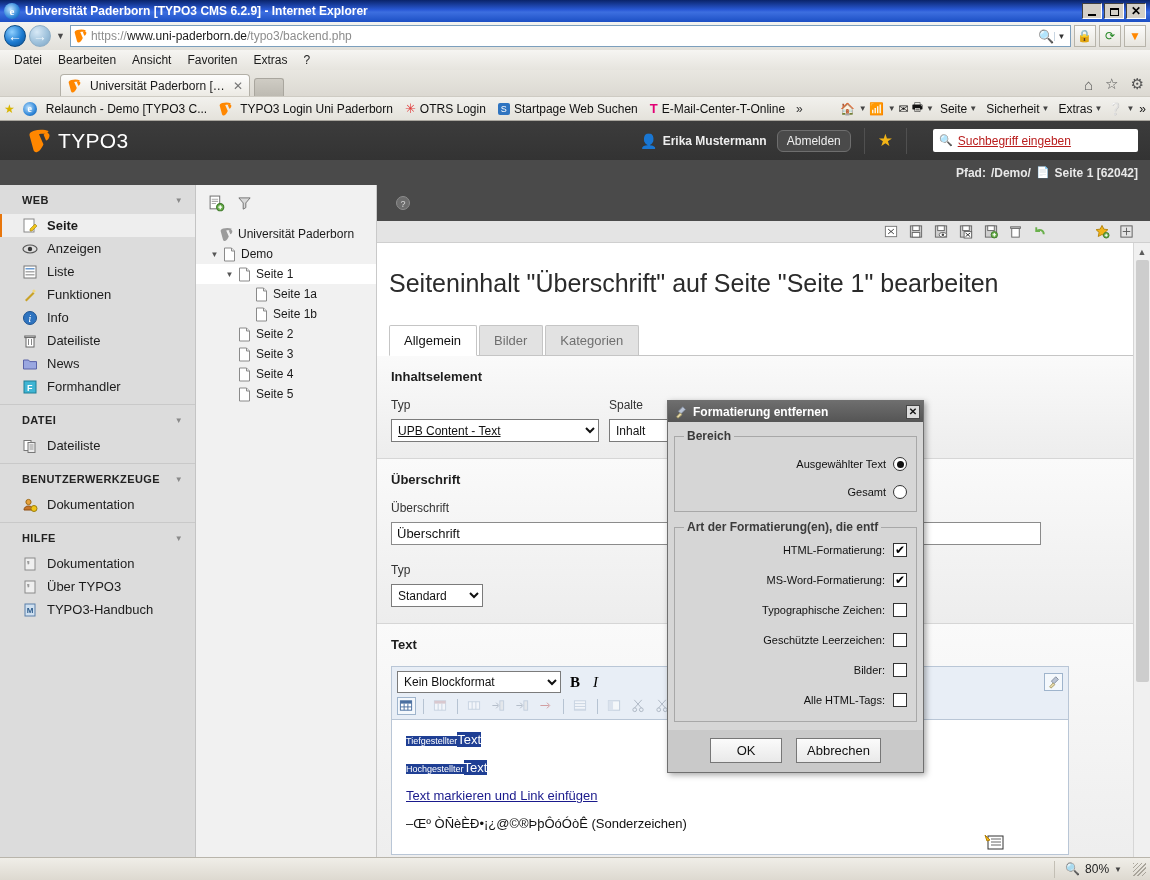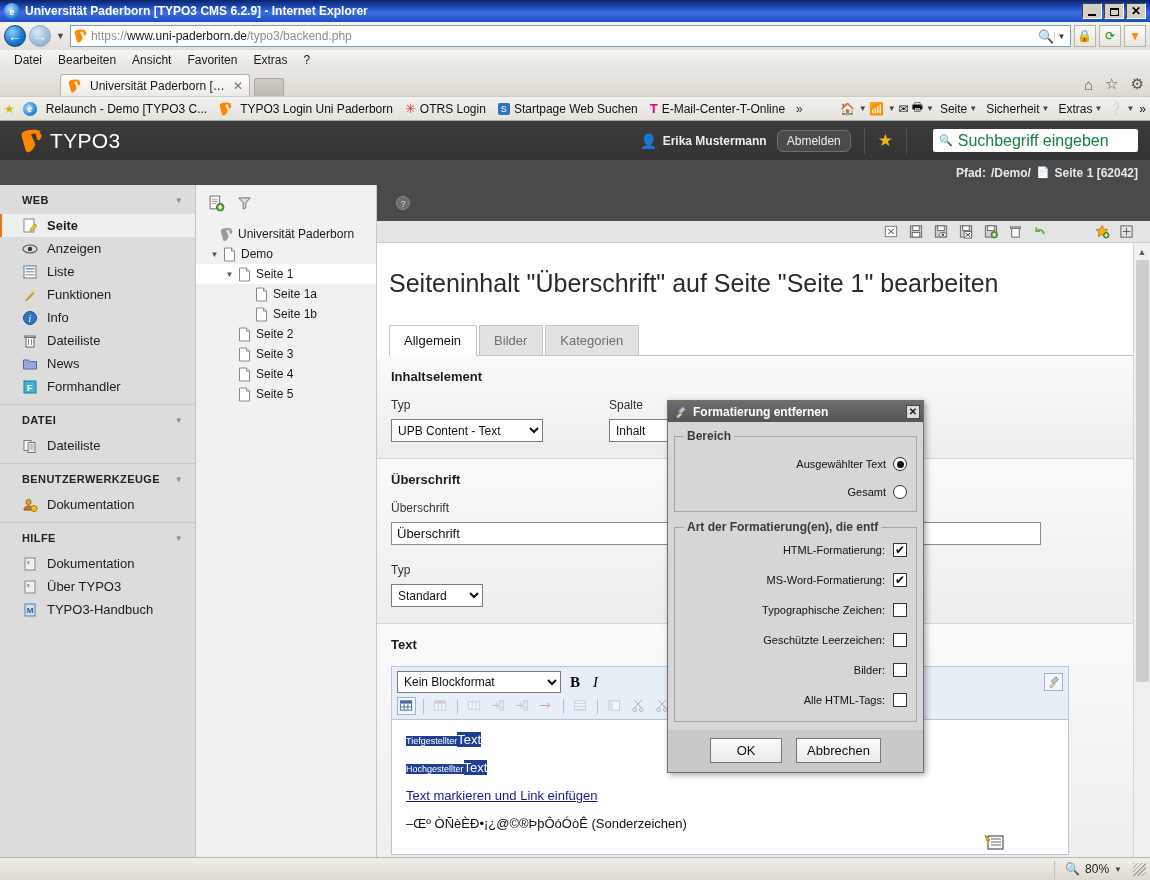--- a/index.html
+++ b/index.html
@@ -108,35 +108,35 @@
   .cmdlbl{display:flex;align-items:center;gap:2px;padding:0 3px;}
   .caret{font-size:8px;color:#444;}
 
   
   .t3-app{ width:1150px; height:759px; position:relative; background:#f1f1f1; overflow:hidden;}
 
   .t3-topbar{
     height:39px;background:linear-gradient(to bottom,#3c3c3c,#333333);
     display:flex;align-items:center;position:relative;
   }
-  .t3-logo{display:flex;align-items:flex-end;gap:7px;padding-left:20px;}
+  .t3-logo{display:flex;align-items:flex-end;gap:7px;padding-left:28px;}
   .t3-logo .wordmark{color:#fff;font-size:21px;letter-spacing:.3px;font-family:"Liberation Sans",sans-serif;}
   .t3-top-right{position:absolute;right:12px;top:0;height:39px;display:flex;align-items:center;gap:0;}
   .t3-user{display:flex;align-items:center;gap:5px;color:#eee;font-size:12px;font-weight:bold;padding-right:10px;}
   .t3-logout{
     border:1px solid #6e6e6e;background:#4a4a4a;color:#efefef;
     font-size:12px;padding:3px 9px;border-radius:6px;
   }
   .vdiv{width:1px;height:26px;background:#505050;margin:0 13px;}
   .t3-star{color:#f2b416;font-size:17px;}
   .t3-search{
     display:flex;align-items:center;gap:5px;background:#fff;border-radius:2px;
     height:23px;width:205px;padding:0 6px;margin-left:13px;
   }
-  .t3-search .ph{color:#15803d;font-size:16px;}
+  .t3-search .ph{color:#b91c1c;font-size:12px;text-decoration:underline;}
 
   .t3-pathbar{
     height:25px;background:#4a4a4a;display:flex;align-items:center;justify-content:flex-end;
     padding-right:12px;color:#e8e8e8;font-size:12px;font-weight:bold;gap:5px;
   }
   .t3-pathbar .lbl{font-weight:bold;}
 
   .t3-body{ display:flex; height:695px; }
 
   
@@ -726,21 +726,21 @@
             <div class="tab active">Allgemein</div>
             <div class="tab">Bilder</div>
             <div class="tab">Kategorien</div>
           </div>
 
           <div class="sect" style="padding-left:14px;">
             <div class="sect-title">Inhaltselement</div>
             <div class="row2">
               <div class="col" style="width:218px;">
                 <div class="fld-label">Typ</div>
-                <select class="t3sel" style="width:152px;">
+                <select class="t3sel" style="width:208px;text-decoration:underline;">
                   <option>UPB Content - Text</option>
                 </select>
               </div>
               <div class="col" style="width:230px;">
                 <div class="fld-label">Spalte</div>
                 <select class="t3sel" style="width:160px;">
                   <option>Inhalt</option>
                 </select>
               </div>
             </div>

